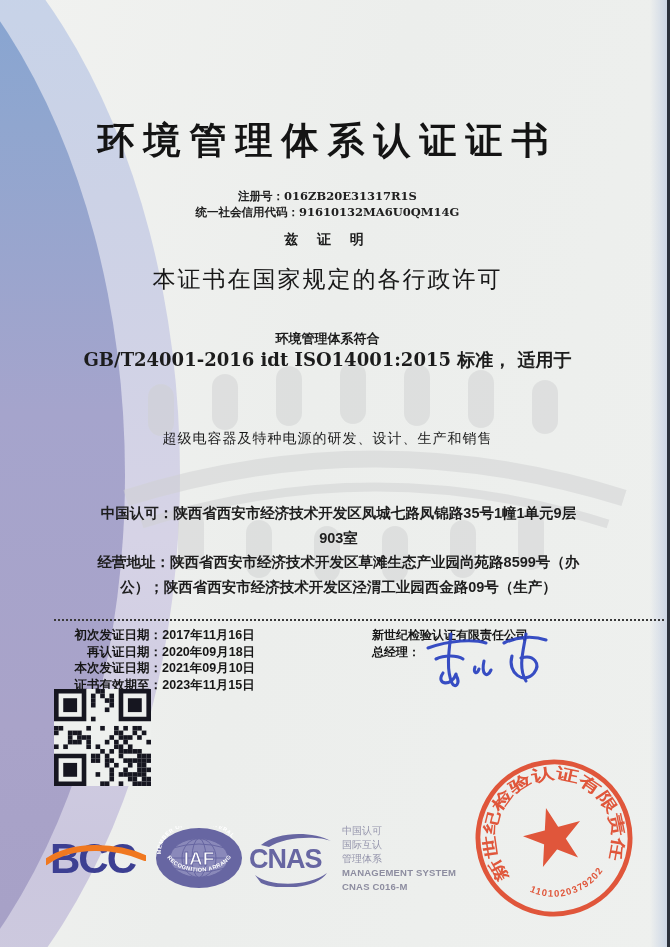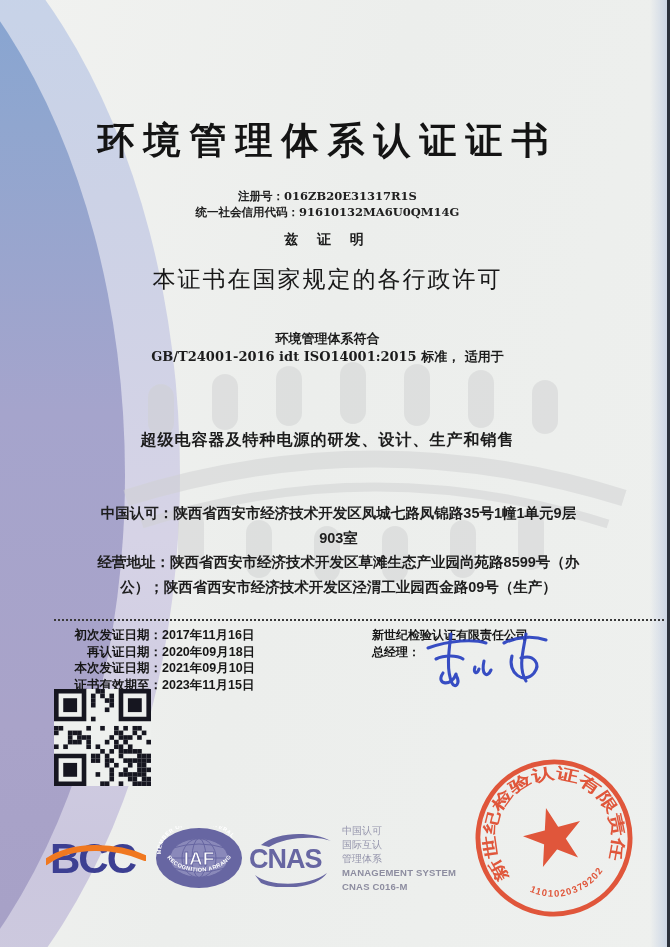--- a/index.html
+++ b/index.html
@@ -19,27 +19,27 @@
   .watermark{position:absolute;left:120px;top:358px;opacity:.5;z-index:1;}
   
   .abs{position:absolute;z-index:2;}
   .ctr{left:30px;right:45px;text-align:center;}
   .title{top:116px;font-family:"DejaVu Serif",serif;font-size:37px;letter-spacing:9px;color:#141414;font-weight:600;}
   .regline{font-family:"DejaVu Serif",serif;font-weight:bold;font-size:11.5px;line-height:15.5px;color:#202020;}
   .regs{top:189px;}
   .certify{top:231px;font-family:"DejaVu Serif",serif;font-weight:bold;font-size:14px;letter-spacing:7px;}
   .company{top:264px;font-family:"DejaVu Serif",serif;font-size:23px;letter-spacing:2px;color:#181818;}
   .system{top:330px;font-family:"DejaVu Serif",serif;font-weight:bold;font-size:13px;}
-  .standard{top:348px;font-family:"DejaVu Serif",serif;font-weight:600;font-size:13px;}
-  .scope{top:430px;font-family:"DejaVu Serif",serif;font-weight:bold;font-size:16px;letter-spacing:1px;}
+  .standard{top:348px;font-family:"DejaVu Serif",serif;font-weight:600;font-size:18px;}
+  .scope{top:430px;font-family:"DejaVu Serif",serif;font-weight:normal;font-size:14px;letter-spacing:1px;}
   .addresses{top:501px;left:55px;right:48px;text-align:center;font-weight:bold;
              font-size:14.5px;line-height:24.5px;color:#1d1d1d;}
   .dotted{top:619px;left:54px;right:6px;border-top:2px dotted #3a3a3a;height:0;}
   .dates{top:627px;left:66px;font-size:12.5px;font-weight:bold;line-height:16.6px;color:#161616;border-collapse:collapse;}
-  .dates td{padding:0;}
+  .dates td{padding:0;text-align:center;}
   .dates .lbl{text-align:right;min-width:96px;}
   .issuer{top:627px;left:372px;font-size:12px;font-weight:bold;line-height:17px;color:#161616;}
   .signature{top:628px;left:422px;}
   .qr{top:689px;left:54px;}
   .footnotes{top:691px;left:141px;width:345px;font-family:"DejaVu Serif",serif;
              font-weight:bold;font-size:11.3px;line-height:15.4px;color:#1b1b1b;}
   
   .logo{position:absolute;z-index:2;}
   .cnas-text{top:824px;left:342px;font-size:10px;line-height:14px;color:#9595ac;}
   .cnas-text .en{font-weight:bold;color:#8d8da0;font-size:9.5px;letter-spacing:.2px;}

